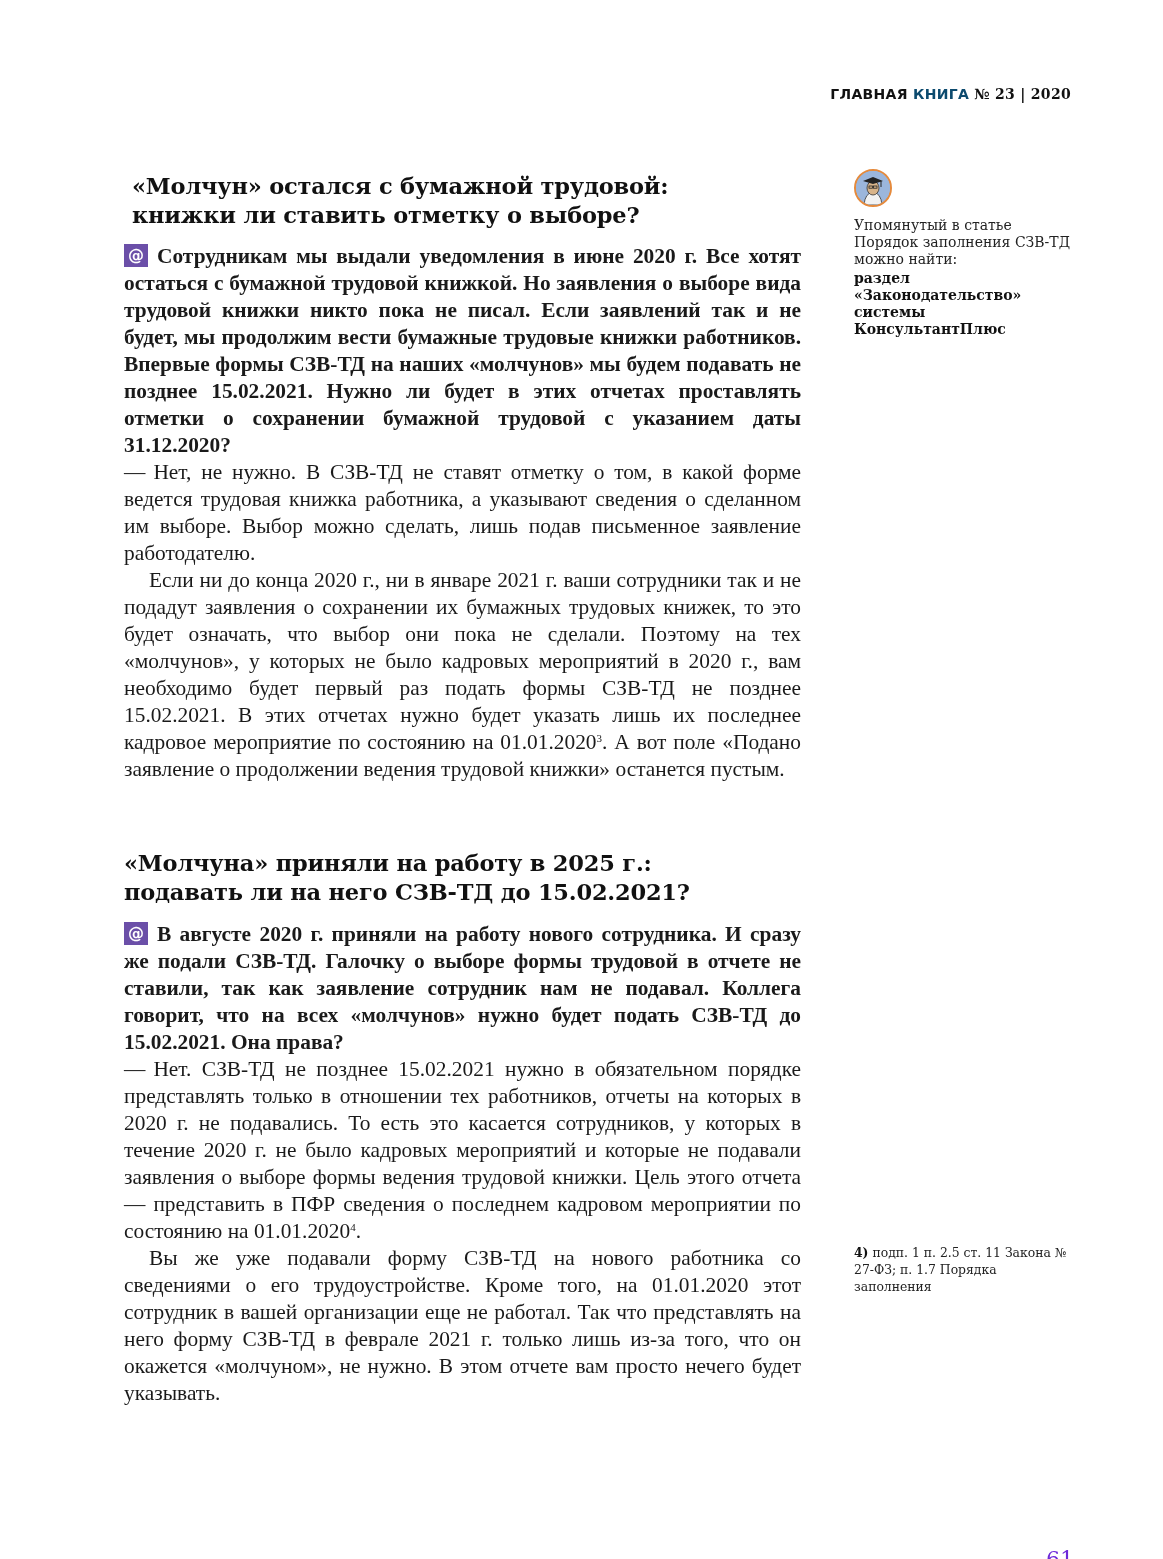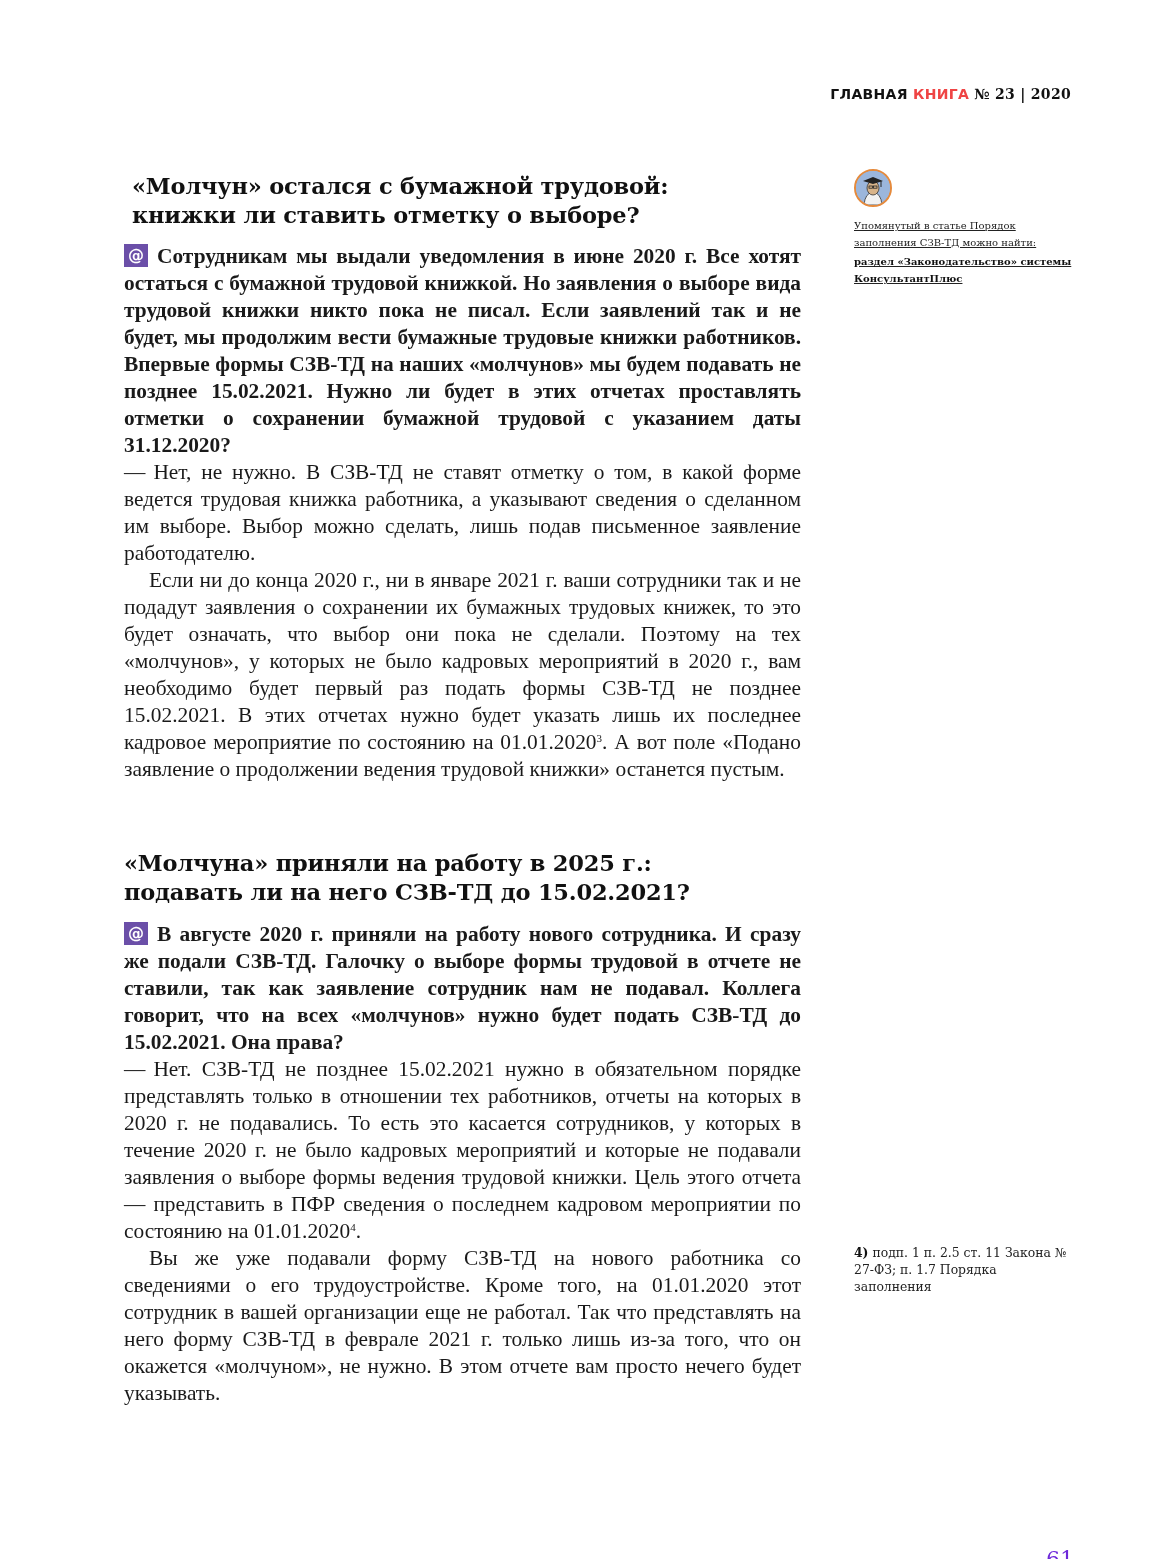--- a/index.html
+++ b/index.html
@@ -8,21 +8,21 @@
       color: #1a1a1a;
       font-family: "Liberation Serif", "DejaVu Serif", serif;
     }
     .masthead {
       position: absolute; top: 86px; right: 92px;
       font-family: "DejaVu Sans", "Liberation Sans", sans-serif;
       font-weight: bold; font-size: 14px; letter-spacing: 0.3px;
       white-space: nowrap;
     }
     .masthead .brand-a { color: #111; }
-    .masthead .brand-b { color: #ef4444; }
+    .masthead .brand-b { color: #0c4a6e; }
     .masthead .issue { color: #111; font-family: "DejaVu Serif", serif; }
 
     .main { position: absolute; left: 124px; top: 0; width: 677px; }
 
     .heading {
       font-family: "DejaVu Serif", "Liberation Serif", serif;
       font-weight: bold; font-size: 22.5px; line-height: 29px;
       margin: 0; color: #111; letter-spacing: -0.2px;
     }
     .h1 { position: absolute; top: 172px; left: 8px; width: 677px; }
@@ -41,21 +41,21 @@
     .para { margin: 0; text-align: justify; }
     .para.indent { text-indent: 25px; }
     .answer-dash { margin-right: 8px; }
     sup { font-size: 11px; vertical-align: 7px; line-height: 0; }
 
     .side { position: absolute; left: 854px; width: 218px; font-family: "DejaVu Serif", serif; }
     .avatar {
       position: absolute; left: 854px; top: 169px; width: 34px; height: 34px; border-radius: 50%;
       background: #9bb6dc; border: 2px solid #e58a3c; overflow: hidden;
     }
-    .side-note { top: 217px; font-size: 10px; line-height: 17px; color: #222; text-decoration: underline; }
+    .side-note { top: 217px; font-size: 14px; line-height: 17px; color: #222; }
     .side-note .lbl { margin: 0 0 2px 0; }
     .side-note .bold { font-weight: bold; margin: 0; color: #111; }
 
     .footnotes { top: 1244px; font-size: 12.4px; line-height: 17.2px; color: #222; }
     .footnotes p { margin: 0 0 2px 0; }
     .footnotes b { color: #111; }
 
     .page-num {
       position: absolute; left: 1046px; top: 1547px; font-size: 22px;
       font-family: "DejaVu Serif", serif; color: #6d28d9;

